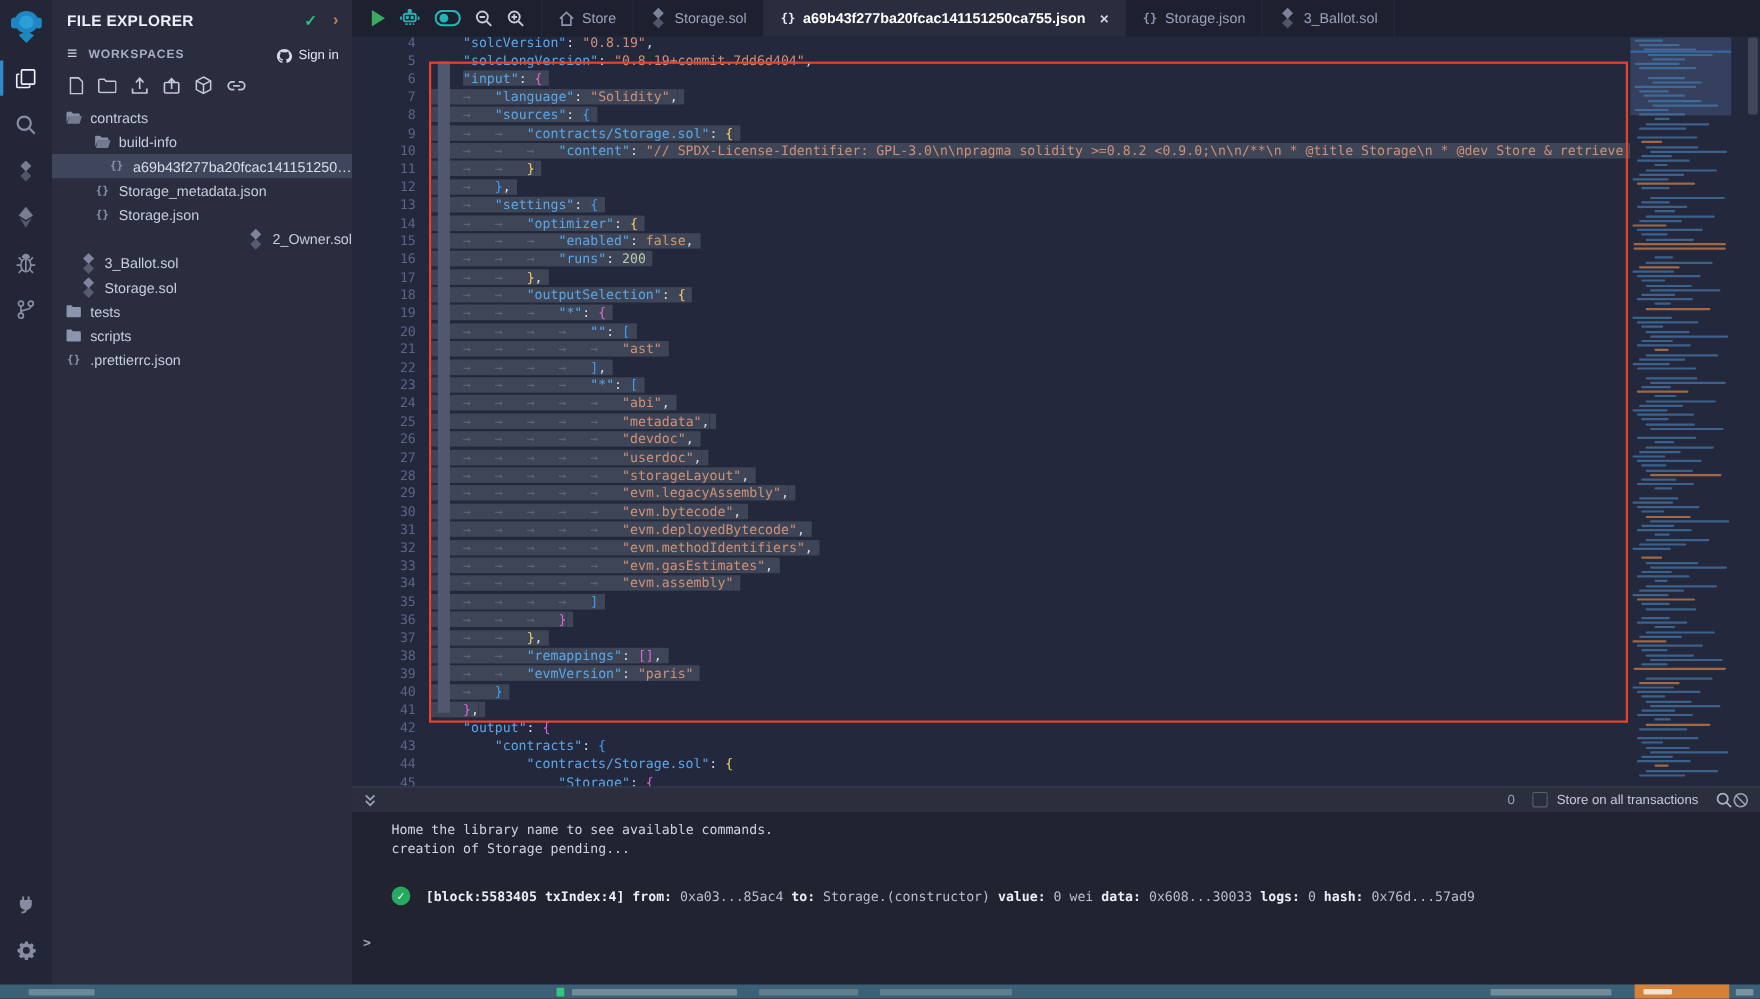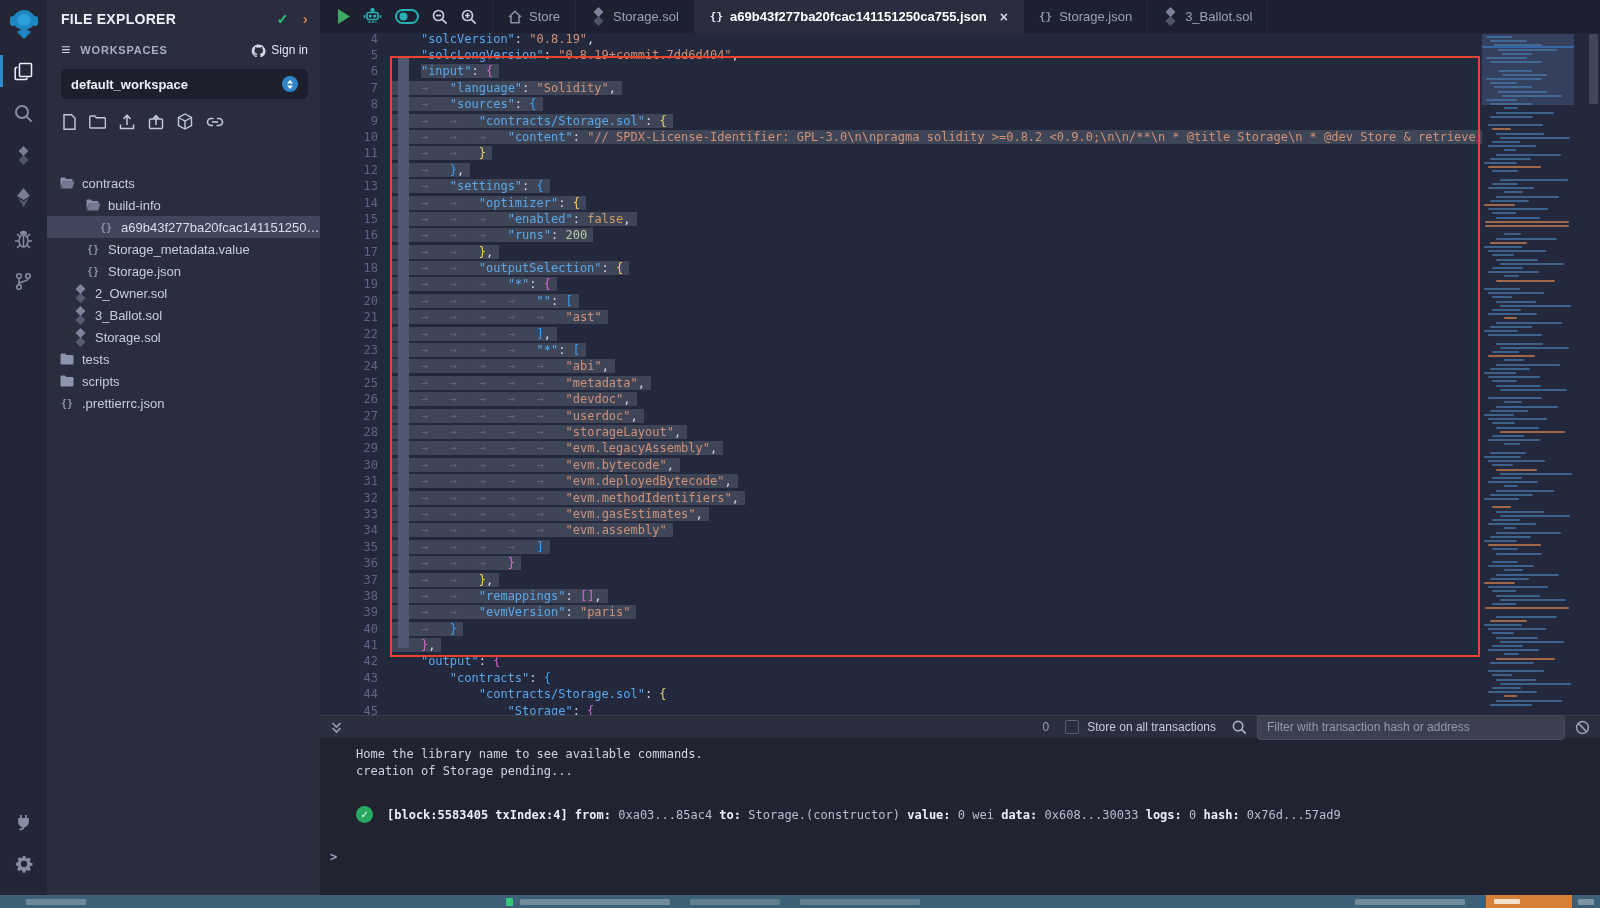--- a/index.html
+++ b/index.html
@@ -203,30 +203,20 @@
     <span class="ham">≡</span>
     <span class="lbl">WORKSPACES</span>
     <span class="sp"></span>
     <span class="signin">
       <svg width="15" height="13" viewBox="0 0 16 14">
           <path fill="#d5d9e6" d="M8 .5C3.9.5.7 3.6.7 7.6c0 3.1 2.1 5.8 5 6.7.4.1.5-.2.5-.4v-1.4c-2 .4-2.5-.9-2.5-.9-.3-.8-.8-1-.8-1-.7-.4.1-.4.1-.4.8.1 1.2.8 1.2.8.7 1.1 1.8.8 2.2.6.1-.5.3-.8.5-1-1.6-.2-3.3-.8-3.3-3.5 0-.8.3-1.4.8-1.9-.1-.2-.3-.9 0-1.9 0 0 .6-.2 2 .7a7 7 0 0 1 3.6 0c1.4-.9 2-.7 2-.7.4 1 .1 1.7.1 1.9.5.5.8 1.1.8 1.9 0 2.7-1.7 3.3-3.3 3.5.3.2.5.7.5 1.4v2c0 .2.1.5.5.4 2.9-.9 5-3.6 5-6.7C15.3 3.6 12.1.5 8 .5z"></path>
         </svg>
       <span>Sign in</span>
     </span>
   </div>
-  <div class="ws-select">
-    <span>default_workspace</span>
-    <span class="sp"></span>
-    <span class="ws-updn">
-      <svg width="8" height="9" viewBox="0 0 8 9">
-          <path d="M4 0 L7 3.4 H1 Z" fill="#fff"></path>
-          <path d="M4 9 L7 5.6 H1 Z" fill="#fff"></path>
-        </svg>
-    </span>
-  </div>
   <div class="ftools" id="ftools">
       <span class="ti">
         <svg width="13" height="16" viewBox="0 0 13 16">
           <path d="M1 .8 h7.5 l3.5 3.5 V15.2 H1 Z" fill="none" stroke="currentColor" stroke-width="1.4"></path>
         </svg>
       </span>
       <span class="ti">
         <svg width="17" height="14" viewBox="0 0 17 14">
           <path d="M.8 2 a1 1 0 0 1 1-1 h4 l1.6 1.8 h8 a1 1 0 0 1 1 1 V12 a1 1 0 0 1-1 1 h-13.6 a1 1 0 0 1-1-1 Z" fill="none" stroke="currentColor" stroke-width="1.4"></path>
         </svg>
@@ -259,21 +249,21 @@
         <svg width="18" height="14" viewBox="0 0 18 14">
           <g fill="none" stroke="currentColor" stroke-width="1.6">
             <path d="M7 10.5 H5 a3.5 3.5 0 1 1 0-7 h2.5"></path>
             <path d="M11 3.5 h2 a3.5 3.5 0 1 1 0 7 h-2.5"></path>
             <path d="M6 7 H12"></path>
           </g>
         </svg>
       </span>
     </div>
   <div class="tree" id="tree">
-      <div class="trow" style="padding-left: 12px; margin-top: 32px;">
+      <div class="trow" style="padding-left: 12px;">
         <span class="ticon">
           <svg width="15" height="12" viewBox="0 0 15 12">
             <path d="M0.5 1.5 a1 1 0 0 1 1-1 h3.4 l1.4 1.6 h5.2 a1 1 0 0 1 1 1 v1.4 h-9.6 l-2.4 6 Z" fill="currentColor" opacity=".95"></path>
             <path d="M2.9 4.5 h11.6 l-2.2 7 h-11.2 Z" fill="currentColor" opacity=".75"></path>
           </svg>
         </span>
         <span class="tlabel">contracts</span>
       </div>
       <div class="trow" style="padding-left: 38px;">
         <span class="ticon">
@@ -283,27 +273,27 @@
           </svg>
         </span>
         <span class="tlabel">build-info</span>
       </div>
       <div class="trow selected" style="padding-left: 51px;">
         <span class="jsonic ticon">{}</span>
         <span class="tlabel">a69b43f277ba20fcac141151250ca7...</span>
       </div>
       <div class="trow" style="padding-left: 38px;">
         <span class="jsonic ticon">{}</span>
-        <span class="tlabel">Storage_metadata.value</span>
+        <span class="tlabel">Storage_metadata.json</span>
       </div>
       <div class="trow" style="padding-left: 38px;">
         <span class="jsonic ticon">{}</span>
         <span class="tlabel">Storage.json</span>
       </div>
-      <div class="trow" style="padding-left: 25px;">
+      <div class="trow" style="padding-left: 25px; justify-content: flex-end;">
         <span class="ticon">
           <svg width="15" height="19" viewBox="0 0 15 19">
             <path d="M7.5 0 L12.5 5 L7.5 10 L2.5 5 Z" fill="currentColor" opacity=".85"></path>
             <path d="M7.5 9 L12.5 14 L7.5 19 L2.5 14 Z" fill="currentColor" opacity=".45"></path>
           </svg>
         </span>
         <span class="tlabel">2_Owner.sol</span>
       </div>
       <div class="trow" style="padding-left: 25px;">
         <span class="ticon">
@@ -605,21 +595,20 @@
     <span class="cb"></span>
     <span class="listen">Store on all transactions</span>
     <span style="cursor:pointer">
       <svg width="15" height="15" viewBox="0 0 16 16">
           <g stroke="#aeb4c6" stroke-width="1.7" fill="none">
             <circle cx="6.5" cy="6.5" r="5"></circle>
             <path d="M10.3 10.3 L14.6 14.6"></path>
           </g>
         </svg>
     </span>
-    <input class="filter" placeholder="Filter with transaction hash or address" style="">
     <span style="cursor:pointer">
       <svg width="15" height="15" viewBox="0 0 16 16">
           <g stroke="#9aa0b4" stroke-width="1.6" fill="none">
             <circle cx="8" cy="8" r="6.3"></circle>
             <path d="M3.6 3.6 L12.4 12.4"></path>
           </g>
         </svg>
     </span>
   </div>
 

